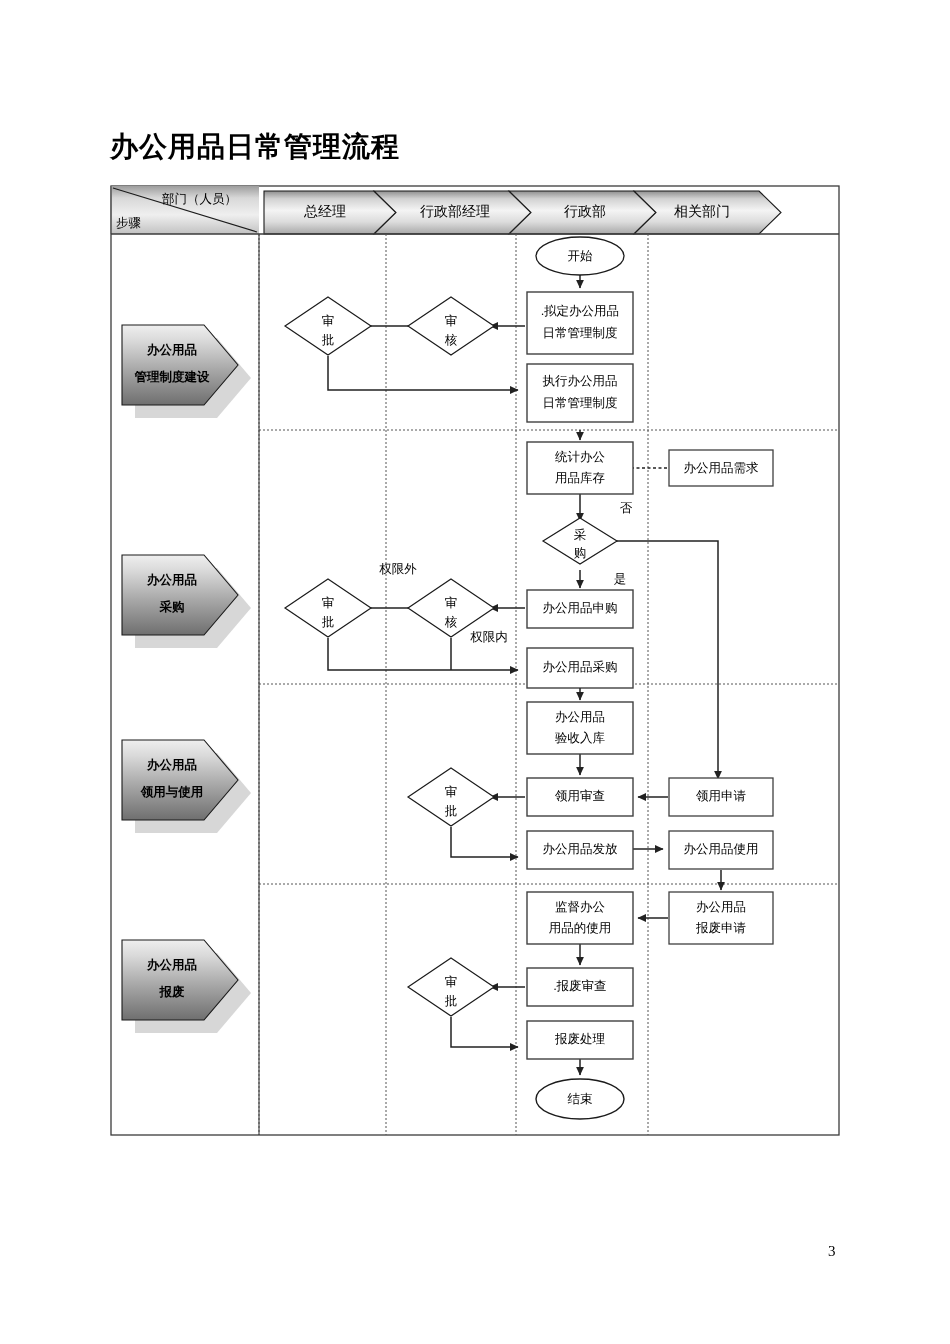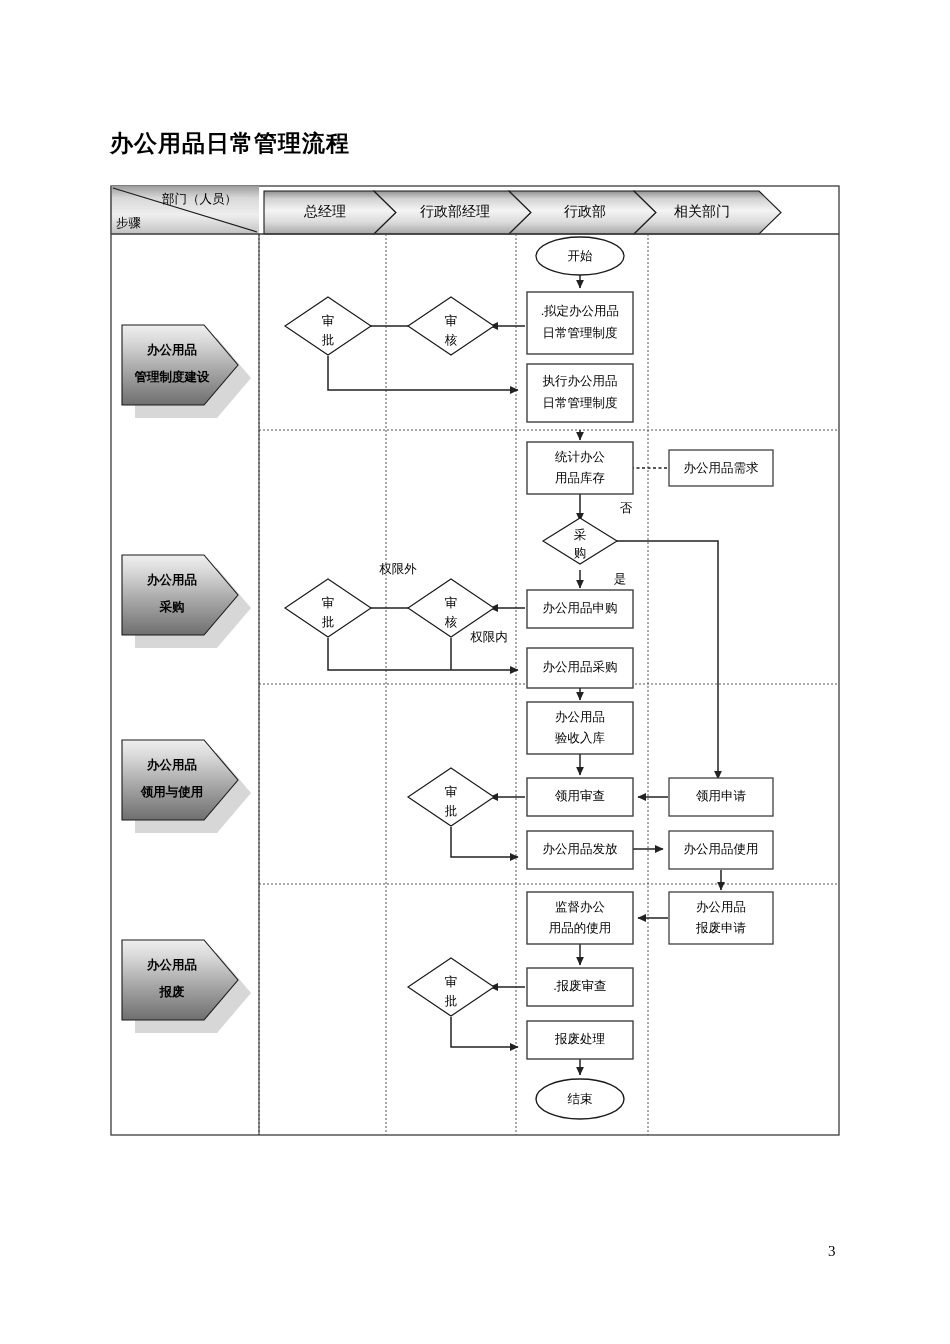--- a/index.html
+++ b/index.html
@@ -1,19 +1,19 @@
 <!DOCTYPE html>
 <html><head>
 <meta charset="utf-8">
 <style>
   html,body{margin:0;padding:0;background:#fff;}
   body{width:950px;height:1344px;position:relative;
        font-family:"Liberation Serif","DejaVu Serif",serif;color:#000;}
   #page{position:absolute;left:0;top:0;width:950px;height:1344px;overflow:hidden;}
-  #title{position:absolute;left:110px;top:128px;font-size:23px;font-weight:bold;
+  #title{position:absolute;left:110px;top:128px;font-size:28px;font-weight:bold;
          letter-spacing:1px;font-family:"Liberation Serif","DejaVu Serif",serif;}
   #pageno{position:absolute;left:828px;top:1243px;font-size:15px;}
   svg{position:absolute;left:0;top:0;}
   .nodeTxt{font-family:"Liberation Serif","DejaVu Serif",serif;font-size:12.5px;
            text-anchor:middle;dominant-baseline:middle;fill:#000;}
   .hdrTxt{font-family:"Liberation Serif","DejaVu Serif",serif;font-size:14px;
           text-anchor:middle;dominant-baseline:middle;fill:#000;}
   .stageTxt{font-family:"Liberation Serif","DejaVu Serif",serif;font-size:12.5px;
             font-weight:bold;text-anchor:middle;dominant-baseline:middle;fill:#000;}
   .cornerTxt{font-family:"Liberation Serif","DejaVu Serif",serif;font-size:12.5px;fill:#000;}

